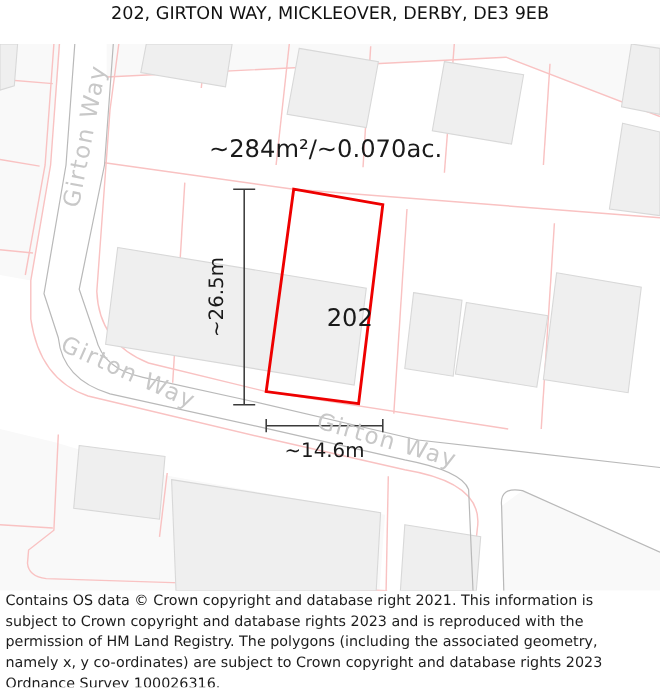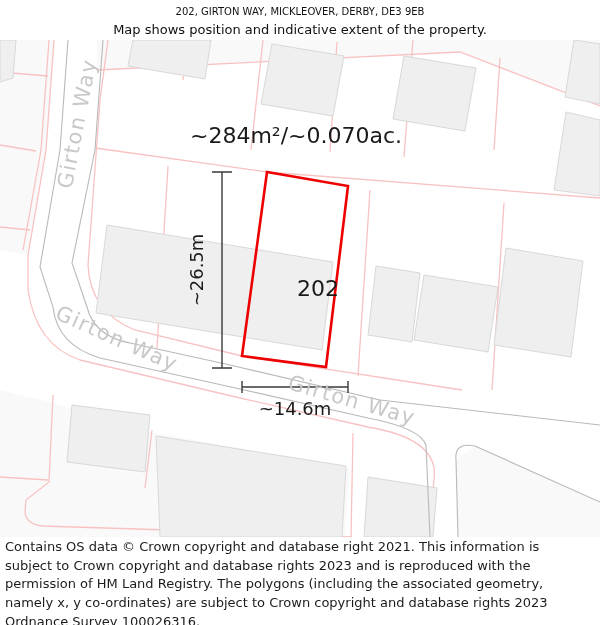--- a/index.html
+++ b/index.html
@@ -1,39 +1,38 @@
 <!DOCTYPE html>
 <html style="--plot_outline: #ee0000; --parcel_line: #f9c2c2; --road_edge: #b9b9b9; --building_fill: #efefef; --building_edge: #d8d8d8; --road_label: #c8c8c8; --measure: #3a3a3a;"><head>
 <meta charset="utf-8">
 <style>
   html,body{margin:0;padding:0;background:#ffffff;}
   #stage{position:relative;width:600px;height:625px;background:#ffffff;overflow:hidden;
          font-family:"DejaVu Sans","Liberation Sans",sans-serif;}
   #header{position:absolute;top:3px;left:0;width:600px;text-align:center;color:#111;}
-  #title-line{font-size:10px;line-height:18px;}
+  #title-line{font-size:16px;line-height:18px;}
   #subtitle-line{font-size:13px;line-height:18px;}
   #map{position:absolute;top:40px;left:0;}
   #footer{position:absolute;top:538px;left:5px;width:578px;font-size:13px;line-height:1.44;color:#1c1c1c;}
   .tint{fill:#f9f9f9;stroke:none;}
   .bld{fill:var(--building_fill);stroke:var(--building_edge);stroke-width:1;}
   .road{fill:none;stroke:var(--road_edge);stroke-width:1.1;}
   .pk{fill:none;stroke:var(--parcel_line);stroke-width:1.3;}
   .plot{fill:none;stroke:var(--plot_outline);stroke-width:2.6;stroke-linejoin:miter;}
   .ms{fill:none;stroke:var(--measure);stroke-width:1.4;}
   .maplabel{fill:#1a1a1a;}
   .roadlabel{fill:var(--road_label);letter-spacing:1.5px;}
 </style>
 </head>
 <body>
 
 <div id="stage">
 
   <div id="header">
     <div id="title-line">202, GIRTON WAY, MICKLEOVER, DERBY, DE3 9EB</div>
-    <div id="subtitle-line">Map shows position and indicative extent of the property.</div>
   </div>
 
   <svg id="map" width="600" height="497" viewBox="0 0 600 497">
 
     <polygon class="tint" points="0,0 55,0 46,110 28,215 0,210"></polygon>
     <polygon class="tint" points="97,30 460,12 600,66 600,0 97,0"></polygon>
     <polygon class="tint" points="0,350 50,362 150,392 350,428 345,497 0,497"></polygon>
     <polygon class="tint" points="475,406 600,462 600,497 458,497 456,420"></polygon>
 
     <path class="pk" d="M 54,0 L 46,110 L 28,215 L 28,250 Q 36,305 80,320 L 240,358 L 368,387 Q 440,399 434,440 L 428,497"></path>

